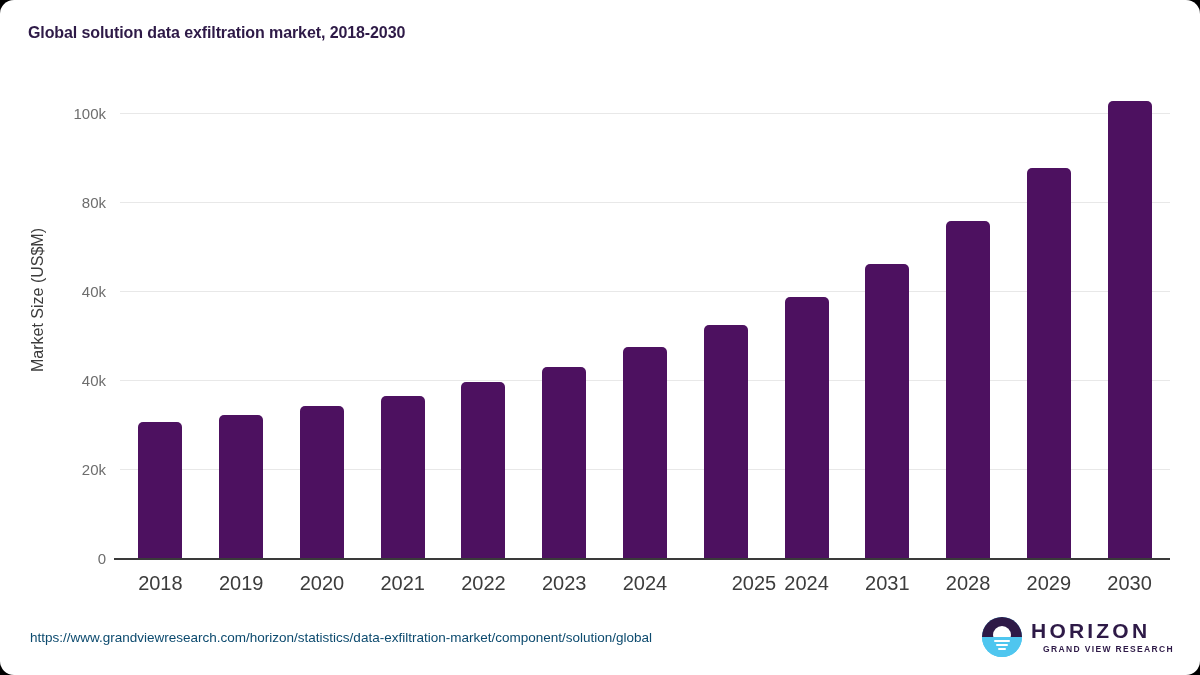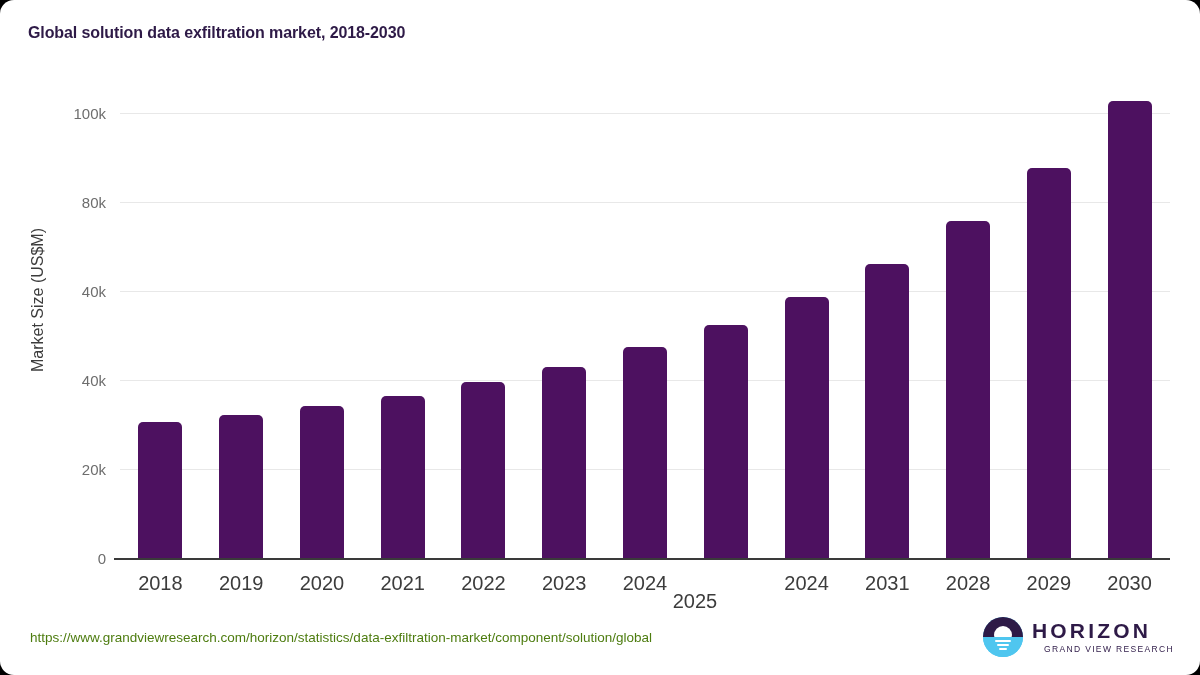--- a/index.html
+++ b/index.html
@@ -114,21 +114,21 @@
     font-size: 20px;
     color: #3c3c3c;
   }
 
   
   .footer-url {
     position: absolute;
     left: 30px;
     top: 630px;
     font-size: 13.5px;
-    color: #4d7c0f;
+    color: #0c4a6e;
     white-space: nowrap;
   }
 
   .logo {
     position: absolute;
     right: 26px;
     top: 617px;
     display: flex;
     align-items: center;
     gap: 9px;
@@ -175,21 +175,21 @@
   .logo-text { line-height: 1; }
   .logo-title {
     font-size: 21px;
     font-weight: bold;
     letter-spacing: 3.2px;
     color: #2e1a47;
   }
   .logo-sub {
     margin-top: 4px;
     font-size: 8.5px;
-    font-weight: normal;
+    font-weight: bold;
     letter-spacing: 1.35px;
     color: #2e1a47;
     padding-left: 12px;
   }
 </style>
 </head>
 <body>
 
 <div class="frame">
 
@@ -232,21 +232,21 @@
           <div class="bar" title="2030: 102700" style="left: 987.615px; top: 1.33398px; height: 456.666px; background: rgb(77, 17, 96);"></div>
         </div>
       <div id="xticks">
           <div class="xtick-label" style="left: 0.384615px;">2018</div>
           <div class="xtick-label" style="left: 81.1538px;">2019</div>
           <div class="xtick-label" style="left: 161.923px;">2020</div>
           <div class="xtick-label" style="left: 242.692px;">2021</div>
           <div class="xtick-label" style="left: 323.462px;">2022</div>
           <div class="xtick-label" style="left: 404.231px;">2023</div>
           <div class="xtick-label" style="left: 485px;">2024</div>
-          <div class="xtick-label" style="left: 535px; margin-top: 18px;">2025</div>
+          <div class="xtick-label" style="left: 594px;">2025</div>
           <div class="xtick-label" style="left: 646.538px;">2024</div>
           <div class="xtick-label" style="left: 727.308px;">2031</div>
           <div class="xtick-label" style="left: 808.077px;">2028</div>
           <div class="xtick-label" style="left: 888.846px;">2029</div>
           <div class="xtick-label" style="left: 969.615px;">2030</div>
         </div>
     </div>
   </div>
 
   <div class="footer-url">https://www.grandviewresearch.com/horizon/statistics/data-exfiltration-market/component/solution/global</div>

